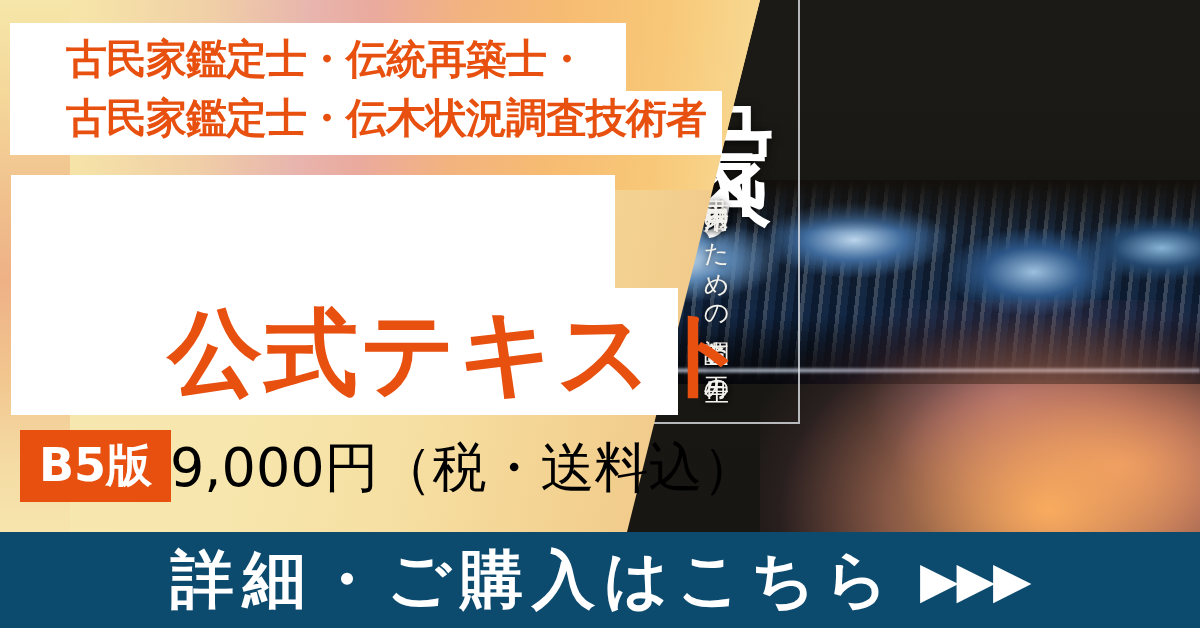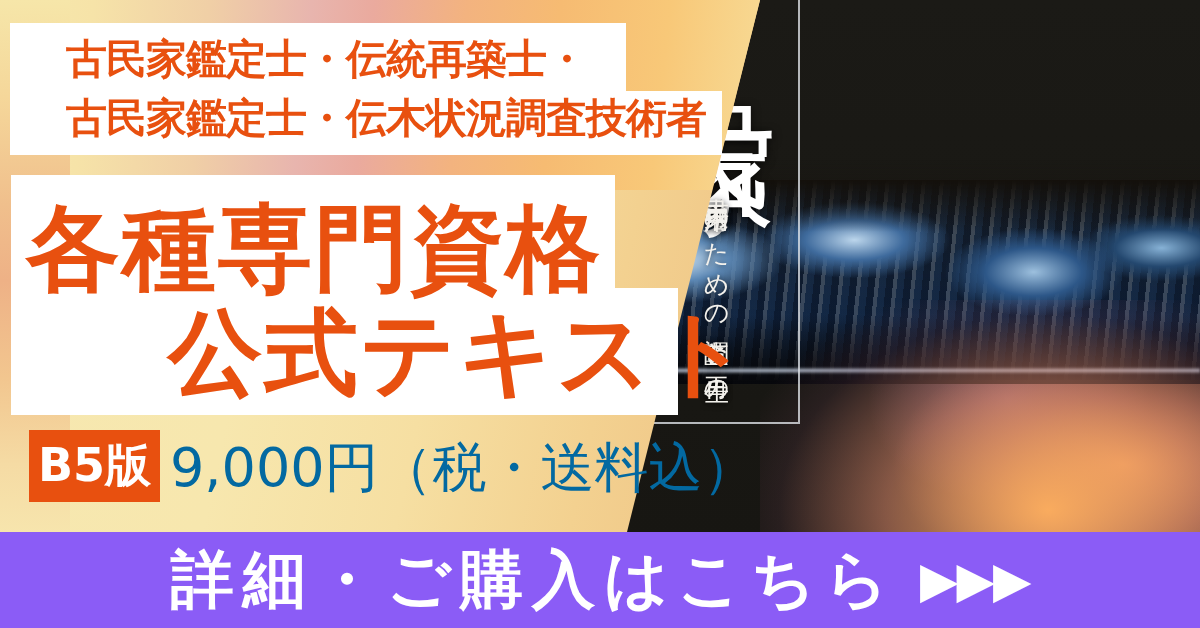--- a/index.html
+++ b/index.html
@@ -161,40 +161,39 @@
     position:absolute;
     color:#e8500f;
     font-family:"DejaVu Sans","Liberation Sans",sans-serif;
     font-weight:700;white-space:nowrap;
   }
   .head-line-1{left:26px;top:186px;font-size:94px;letter-spacing:2px;}
   .head-line-2{left:168px;top:290px;font-size:94px;letter-spacing:2px;}
 
   
   .badge-size{
-    position:absolute;left:20px;top:430px;width:131px;height:72px;
+    position:absolute;left:20px;top:430px;width:151px;height:72px;
     background:#e8500f;color:#ffffff;
     font-family:"DejaVu Sans","Liberation Sans",sans-serif;
     font-size:46px;font-weight:700;
     display:flex;align-items:center;justify-content:center;
     letter-spacing:0px;
-    margin-left:9px;
   }
   .price-text{
     position:absolute;left:170px;top:432px;
-    color:#0369a1;
+    color:#000000;
     font-family:"DejaVu Sans","Liberation Sans",sans-serif;
     font-size:54px;font-weight:400;white-space:nowrap;
     letter-spacing:0px;
   }
 
   
   .cta-bar{
     position:absolute;left:0;top:532px;width:1200px;height:96px;
-    background:#8b5cf6;
+    background:#0c4a6e;
     display:flex;align-items:center;justify-content:center;
     cursor:pointer;
   }
   .cta-text{
     color:#ffffff;
     font-family:"DejaVu Sans","Liberation Sans",sans-serif;
     font-size:63px;font-weight:700;letter-spacing:9px;
     white-space:nowrap;
   }
   .cta-arrows{
@@ -223,21 +222,20 @@
   <div class="bg-top-gradient"></div>
   <div class="bg-left-fade"></div>
 
   <div class="panel-names"></div>
   <div class="panel-names-2"></div>
   <div class="names-line names-line-1">古民家鑑定士・伝統再築士・</div>
   <div class="names-line names-line-2">古民家鑑定士・伝木状況調査技術者</div>
 
   <div class="panel-head-1"></div>
   <div class="panel-head-2"></div>
-  <div class="head-line head-line-1">各種専門資格</div>
   <div class="head-line head-line-2">公式テキスト</div>
 
   <div class="badge-size">B5版</div>
   <div class="price-text">9,000円（税・送料込）</div>
 
   <div class="cta-bar">
     <span class="cta-text">詳細・ご購入はこちら</span>
     <span class="cta-arrows">▶▶▶</span>
   </div>
 

